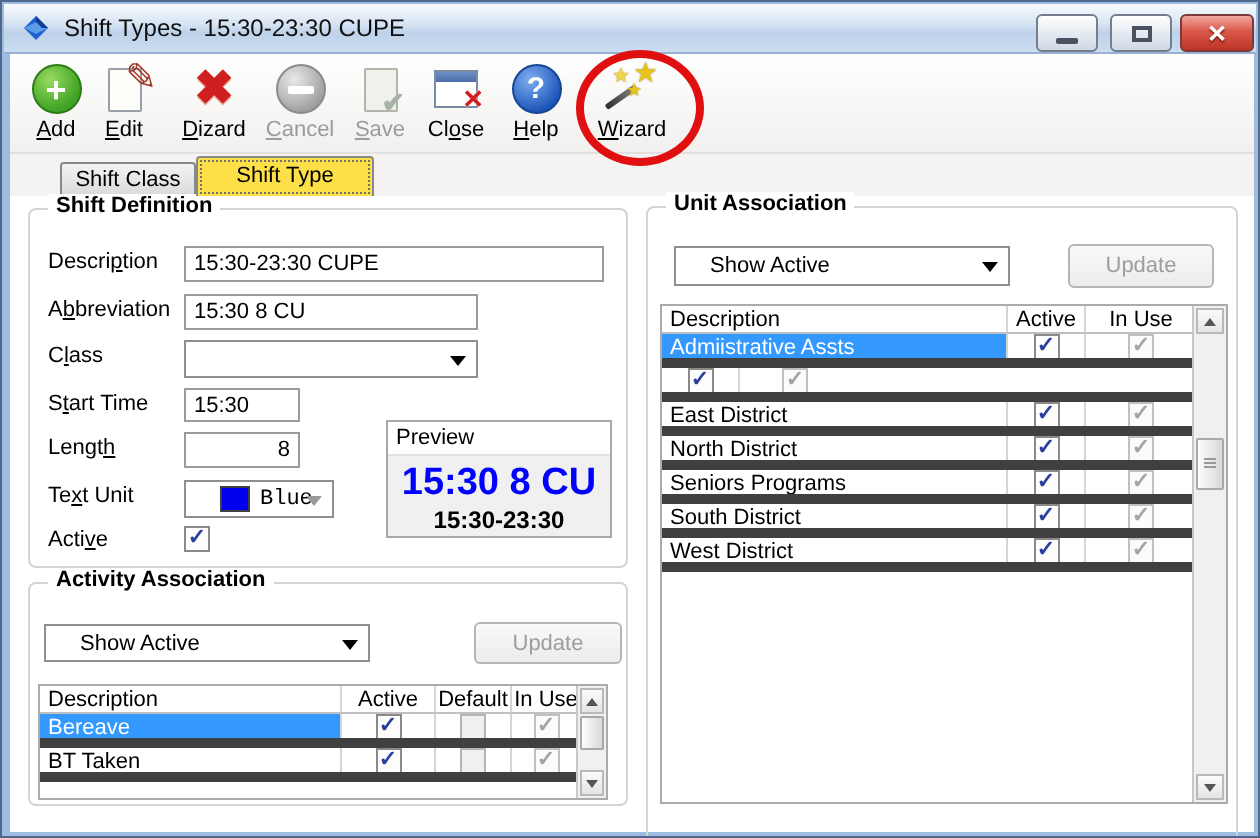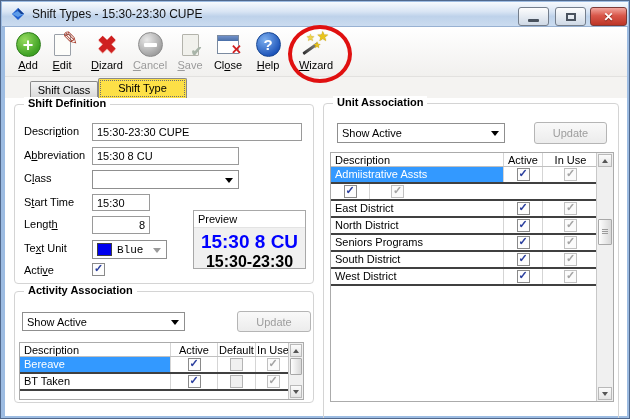--- a/index.html
+++ b/index.html
@@ -75,49 +75,49 @@
 
   .groupbox { position:absolute; border:1px solid #d4d4d4; border-radius:4px; }
   .gb-title { position:absolute; top:-8px; left:9px; background:#fff; padding:0 4px;
     font-weight:bold; font-size:11px; white-space:nowrap; }
 
   .flabel { position:absolute; left:9px; white-space:nowrap; }
   .txt { position:absolute; border:1px solid #9a9a9a; background:#fff; font-family:"Liberation Sans",sans-serif;
     font-size:11px; padding:0 4px; color:#000; }
   .txt.right { text-align:right; }
   .combo { position:absolute; border:1px solid #8f8f8f; background:#fff; display:flex; align-items:center;
-    padding-left:4px; }
+    padding-left:17px; }
   .combo .arr { position:absolute; right:5px; top:50%; margin-top:-2px; width:0; height:0;
     border-left:4px solid transparent; border-right:4px solid transparent; border-top:5px solid #000; }
   .combo .arr.gray { border-top-color:#9a9a9a; }
   .swatch { width:15px; height:13px; border:1px solid #404040; margin-right:5px; }
 
   .cb { position:absolute; width:13px; height:13px; border:1px solid #8a8a8a; background:#fdfdfd;
     display:flex; align-items:center; justify-content:center; }
   .cb.on::after { content:"✓"; font-size:11px; font-weight:bold; color:#2b3f9e; margin-top:-2px; }
   .cb.gray { border-color:#c0c0c0; background:#fbfbfb; }
   .cb.gray.on::after { color:#a4a4a4; }
   .cb.dflt { background:#f0f0f0; border-color:#b4b4b4; }
   .cb.inline { position:relative; }
 
   .preview { position:absolute; border:1px solid #a8a8a8; background:#f0f0f0; overflow:hidden; }
   .preview .phead { height:17px; background:#fff; border-bottom:1px solid #e3e3e3; padding:2px 4px; }
   .preview .l1 { font-weight:bold; font-size:19px; white-space:nowrap; text-align:center; margin-top:3px; }
-  .preview .l2 { font-weight:bold; font-size:16px; text-align:center; }
+  .preview .l2 { font-weight:bold; font-size:12px; text-align:center; }
 
   .btn { position:absolute; border:1px solid #b5b5b5; border-radius:3px;
     background:linear-gradient(#f9f9f9,#ececec); display:flex; align-items:center; justify-content:center; }
   .btn.disabled { color:#9d9d9d; }
 
   
   .tbl { position:absolute; border:1px solid #ababab; background:#fff; overflow:hidden; }
   .thead { display:flex; border-bottom:1px solid #c0c0c0; background:#fff; }
   .th { padding:1px 4px; border-right:1px solid #d5d5d5; white-space:nowrap; overflow:hidden; }
   .th.c, .td.c { text-align:center; display:flex; align-items:center; justify-content:center; padding:0; }
-  .trow { display:flex; border-bottom:2px solid #404040; background:#fff; }
+  .trow { display:flex; border-bottom:5px solid #404040; background:#fff; }
   .td { padding:1px 4px; border-right:1px solid #d5d5d5; white-space:nowrap; overflow:hidden; position:relative; }
   .td.desc.sel { background:#3399ff; color:#fff; }
   .vscroll { position:absolute; top:0; right:0; bottom:0; background:#f0f0f0; border-left:1px solid #c8c8c8; }
   .sarr { position:absolute; left:1px; right:1px; height:13px; background:linear-gradient(#fbfbfb,#e4e4e4);
     border:1px solid #b9b9b9; display:flex; align-items:center; justify-content:center; }
   .sarr.up { top:1px; } .sarr.down { bottom:1px; }
   .tri-up { width:0; height:0; border-left:3px solid transparent; border-right:3px solid transparent; border-bottom:4px solid #555; }
   .tri-down { width:0; height:0; border-left:3px solid transparent; border-right:3px solid transparent; border-top:4px solid #555; }
   .thumb { position:absolute; left:1px; right:1px; background:linear-gradient(90deg,#fdfdfd,#d8d8d8);
     border:1px solid #a8a8a8; border-radius:1px; }

